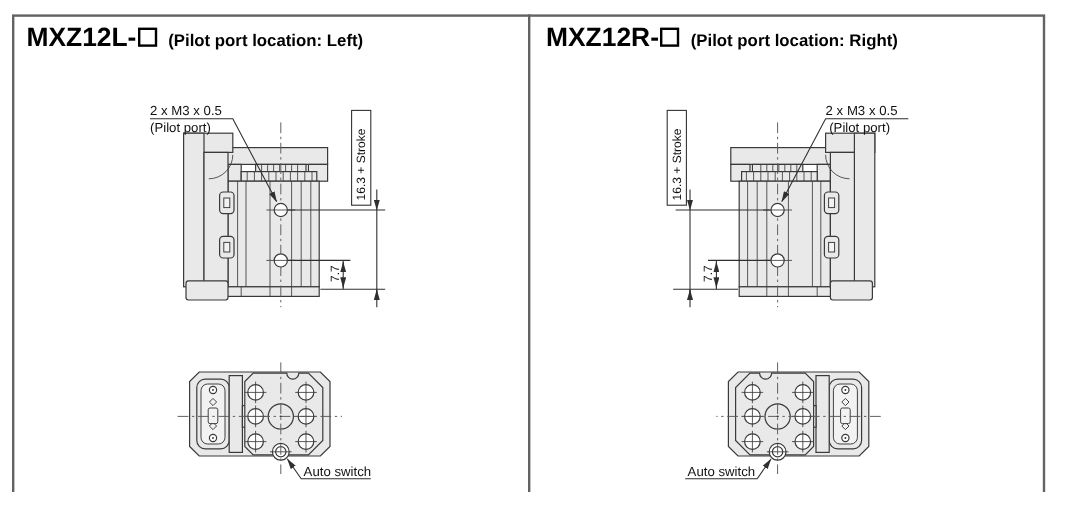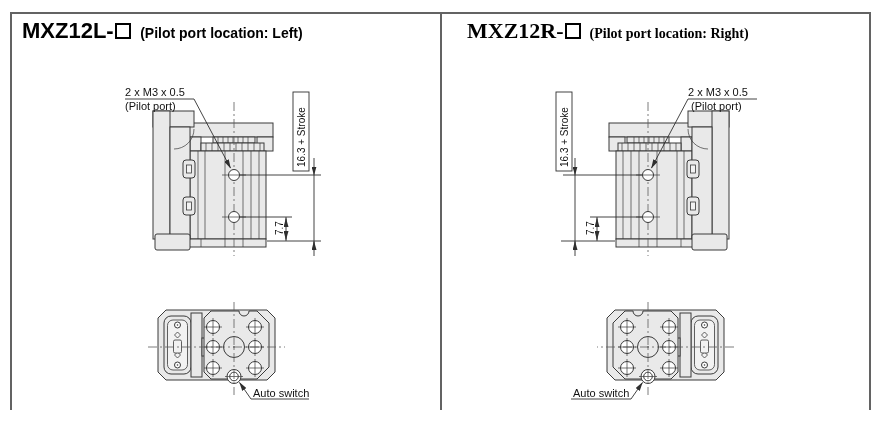--- a/index.html
+++ b/index.html
@@ -30,21 +30,21 @@
   .panel-title .model { font-size: 22px; }
   .panel-title .box-symbol {
     display: inline-block;
     width: 12px; height: 12px;
     border: 2px solid var(--text, #000);
     margin: 0 5px 0 1px;
     vertical-align: -1px;
   }
   .panel-title .subtitle { font-size: 14px; }
   .title-left  { left: 22px;  top: 18px; }
-  .title-right { left: 467px; top: 18px; font-family: Liberation Serif, serif; }
+  .title-right { left: 455px; top: 18px; }
 
   svg { overflow: visible; display:block; }
   .svg-abs { position: absolute; }
   .front-left   { left: 113px; top: 84px;  }
   .front-right  { left: 539px; top: 84px;  }
   .bottom-left  { left: 145px; top: 300px; }
   .bottom-right { left: 567px; top: 300px; }
 
   .part  { fill: var(--fill, #e9e9e9); stroke: var(--line, #3a3a3a); stroke-width: 1; }
   .part2 { fill: #f2f2f2;              stroke: var(--line, #3a3a3a); stroke-width: 0.8; }

